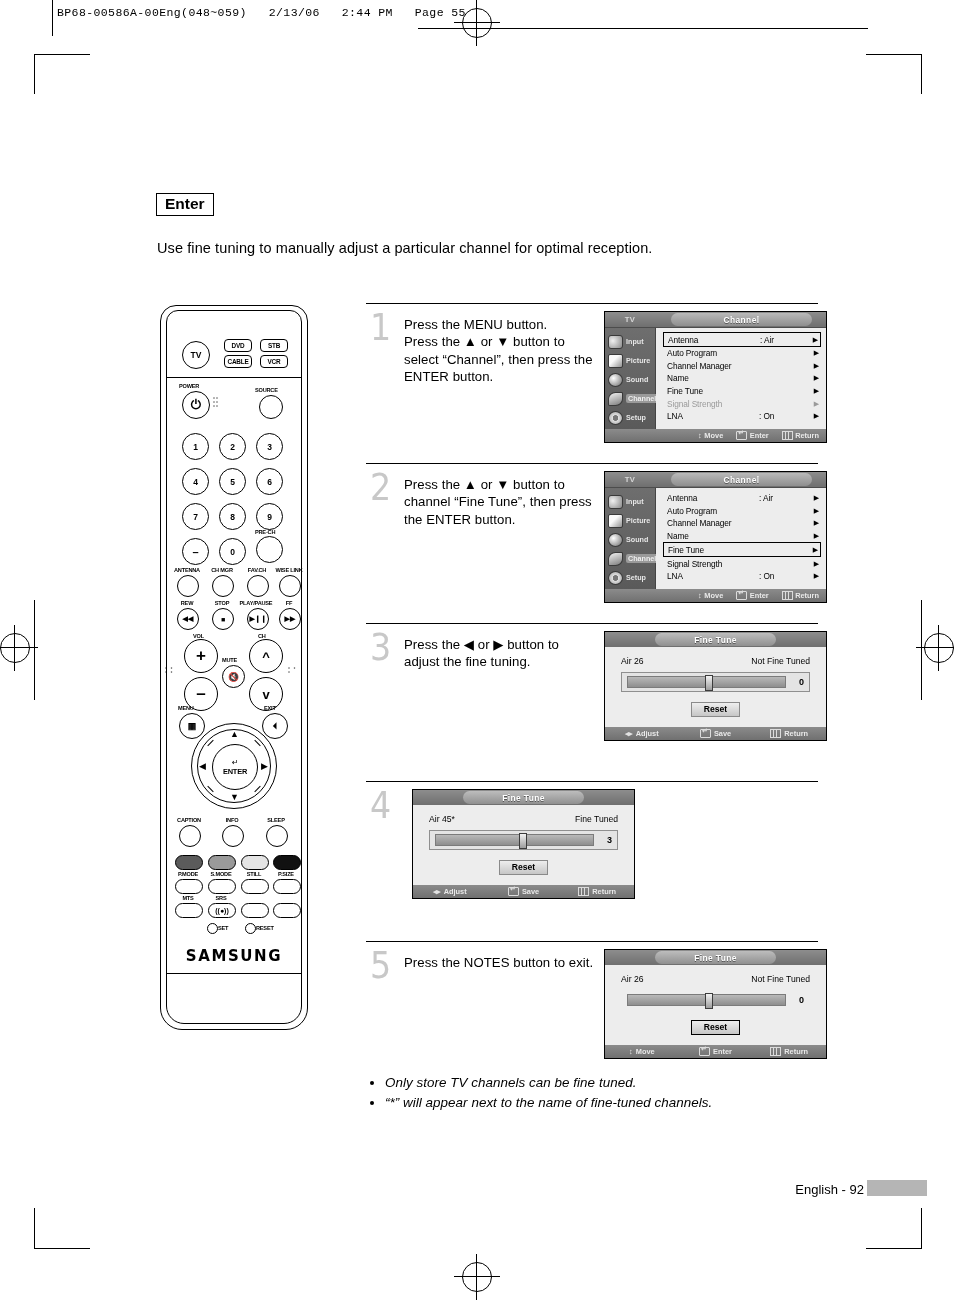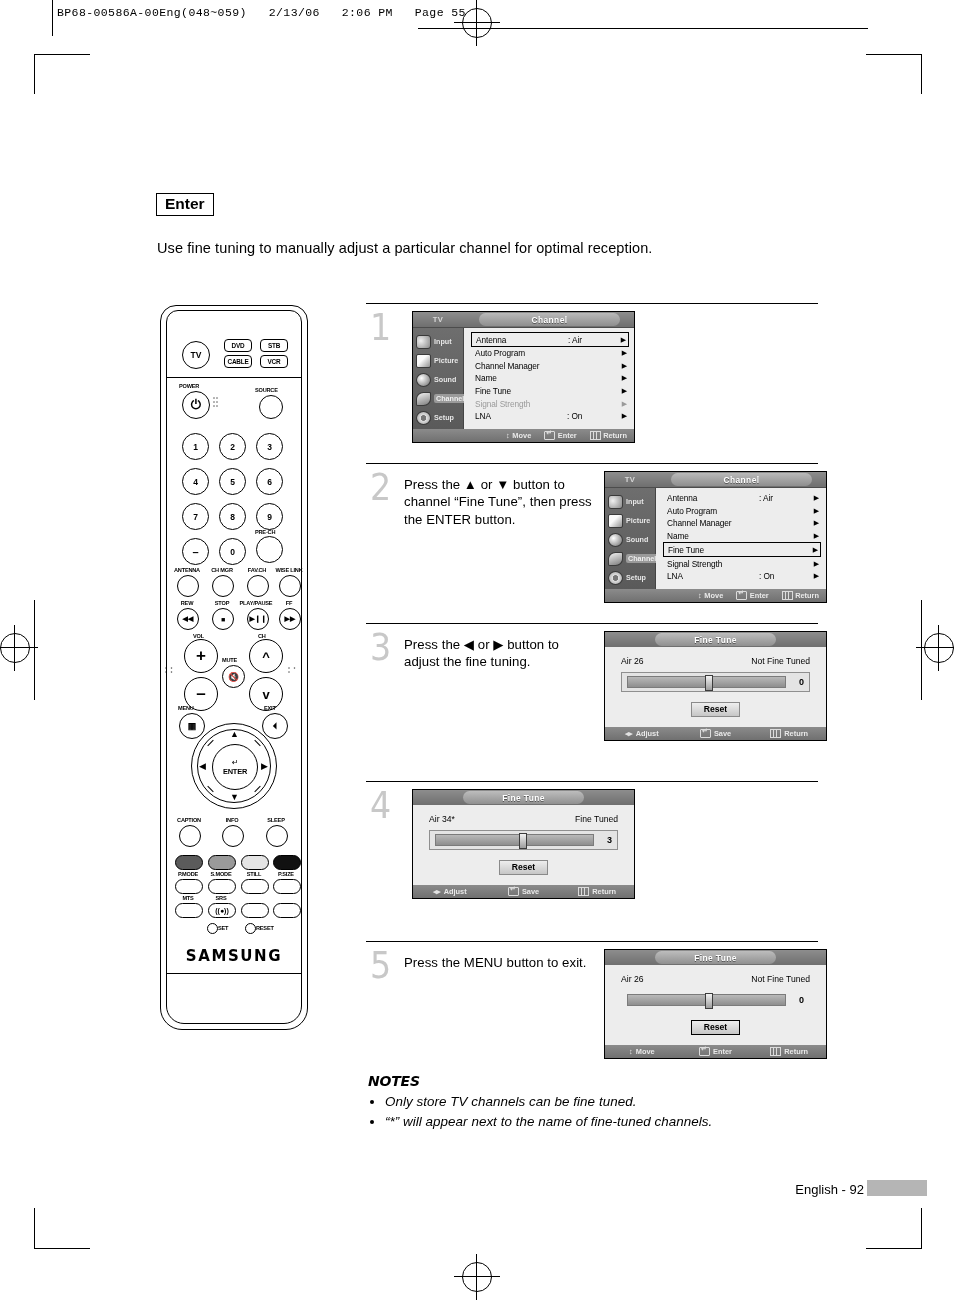--- a/index.html
+++ b/index.html
@@ -287,21 +287,21 @@
   }
   .footer-block {
     position: absolute; right: 27px; top: 1180px;
     width: 60px; height: 16px; background: #b5b5b5;
   }
 </style>
 </head>
 <body>
 
 <div class="hdr-rule-left"></div>
-<div class="print-header">BP68-00586A-00Eng(048~059)   2/13/06   2:06 PM   Page 55</div>
+<div class="print-header">BP68-00586A-00Eng(048~059)   2/13/06   2:44 PM   Page 55</div>
 <div class="hdr-rule-under"></div>
 
 <div class="crop crop-tl-h"></div>
 <div class="crop crop-tr-h"></div>
 <div class="crop crop-bl-h"></div>
 <div class="crop crop-br-h"></div>
 <div class="crop crop-v-left"></div>
 <div class="crop crop-v-left2"></div>
 <div class="crop crop-v-right"></div>
 <div class="crop crop-v-right2"></div>
@@ -446,20 +446,22 @@
   <div class="lbl" style="left:96px;top:620px;">RESET</div>
 
   <div class="samsung-logo" style="top:642px;">SAMSUNG</div>
   <div class="r-divider" style="top:668px;"></div>
 </div>
 
 <div class="steps">
 
   <div class="step" style="min-height:152px;">
     <div class="step-num">1</div>
+    <div class="step-text" style="white-space:pre-line;">Press the MENU button.
+Press the ▲ or ▼ button to select “Channel”, then press the ENTER button.</div>
     <div class="step-shot">
       <div class="osd">
         <div class="osd-top">
           <div class="osd-tv">TV</div>
           <div class="osd-title-pill">Channel</div>
         </div>
         <div class="osd-body">
           <div class="osd-side">
             <div class="side-item">
               <span class="side-ico i-input"></span>
@@ -669,21 +671,21 @@
 
   <div class="step" style="min-height:152px;">
     <div class="step-num">4</div>
     <div class="step-shot">
       <div class="ft">
         <div class="ft-top">
           <div class="ft-title">Fine Tune</div>
         </div>
         <div class="ft-body">
           <div class="ft-labels">
-            <span class="chan">Air 34*</span>
+            <span class="chan">Air 45*</span>
             <span>Fine Tuned</span>
           </div>
           <div class="ft-slider-wrap">
             <div class="ft-track">
               <div class="ft-thumb" style="left:53%;"></div>
             </div>
             <div class="ft-val">3</div>
           </div>
           <div class="ft-reset-row">
             <div class="ft-reset">Reset</div>
@@ -702,21 +704,21 @@
               <span class="glyph-ret"></span>
               <span>Return</span>
             </span>
         </div>
       </div>
     </div>
   </div>
 
   <div class="step" style="min-height:112px;border-bottom:none;">
     <div class="step-num">5</div>
-    <div class="step-text" style="white-space:pre-line;">Press the MENU button to exit.</div>
+    <div class="step-text" style="white-space:pre-line;">Press the NOTES button to exit.</div>
     <div class="step-shot">
       <div class="ft">
         <div class="ft-top">
           <div class="ft-title">Fine Tune</div>
         </div>
         <div class="ft-body">
           <div class="ft-labels">
             <span class="chan">Air 26</span>
             <span>Not Fine Tuned</span>
           </div>
@@ -744,21 +746,20 @@
               <span>Return</span>
             </span>
         </div>
       </div>
     </div>
   </div>
 
 </div>
 
 <div class="notes">
-  <h3>NOTES</h3>
   <ul>
     <li>Only store TV channels can be fine tuned.</li>
     <li>“*” will appear next to the name of fine-tuned channels.</li>
   </ul>
 </div>
 
 <div class="footer">English - 92</div>
 <div class="footer-block"></div>
 
 </body></html>

